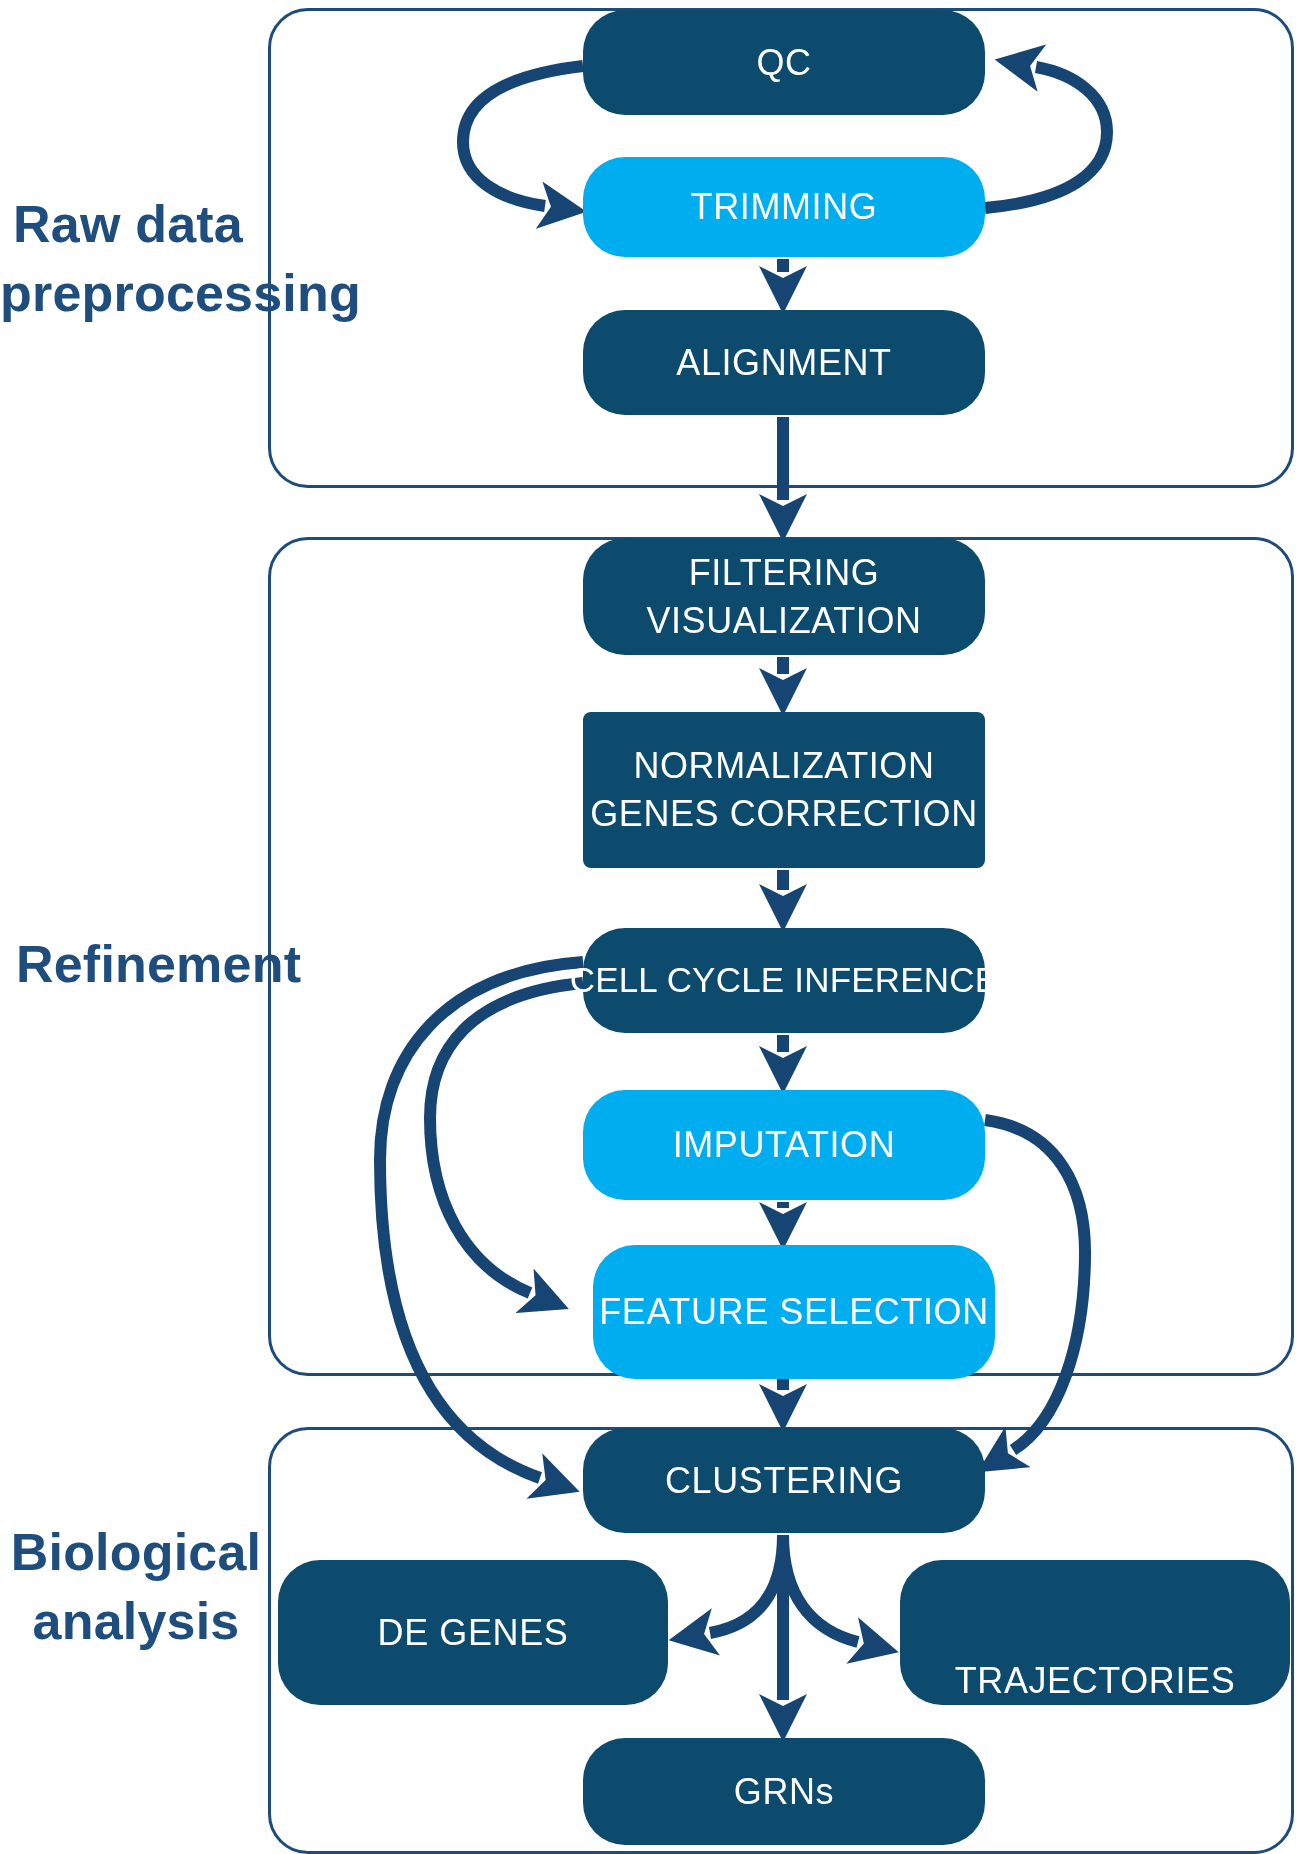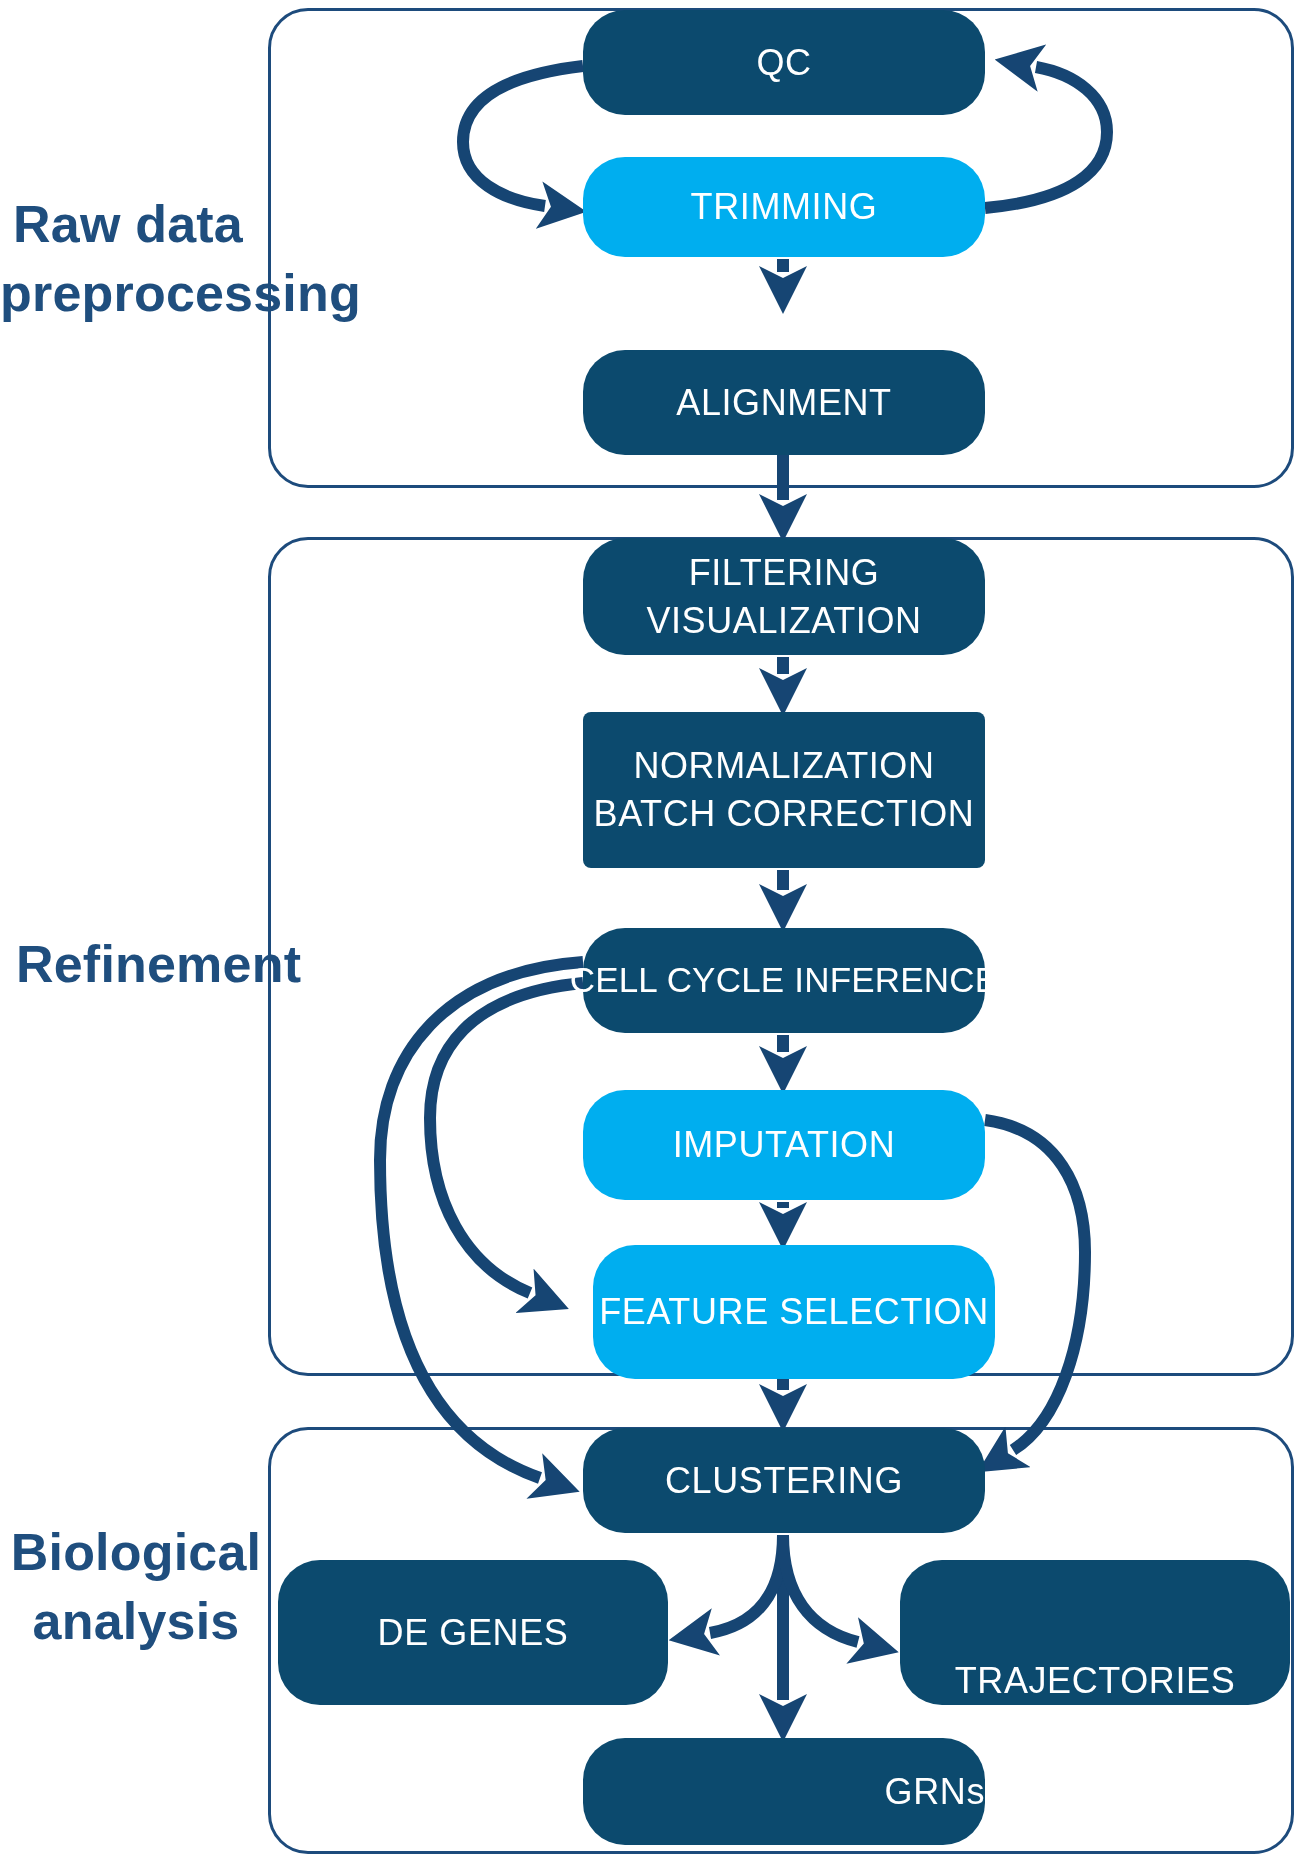--- a/index.html
+++ b/index.html
@@ -31,30 +31,30 @@
     position:absolute;border-radius:42px;color:#ffffff;z-index:2;
     display:flex;flex-direction:column;align-items:center;justify-content:center;
     font-size:36px;letter-spacing:0.6px;text-align:center;line-height:1.32;
     white-space:nowrap;
   }
   .node span{display:block;}
   .dark{background:#0c4a6e;}
   .light{background:#00aeef;}
   .n-qc{left:583px;top:10px;width:402px;height:105px;}
   .n-trimming{left:583px;top:157px;width:402px;height:100px;}
-  .n-alignment{left:583px;top:310px;width:402px;height:105px;margin-top:40px;}
+  .n-alignment{left:583px;top:310px;width:402px;height:105px;}
   .n-filtering{left:583px;top:538px;width:402px;height:117px;}
   .n-normalization{left:583px;top:712px;width:402px;height:156px;border-radius:8px;}
   .n-cellcycle{left:583px;top:928px;width:402px;height:105px;font-size:35px;letter-spacing:0.2px;}
   .n-imputation{left:583px;top:1090px;width:402px;height:110px;}
   .n-feature{left:593px;top:1245px;width:402px;height:134px;}
   .n-clustering{left:583px;top:1428px;width:402px;height:105px;}
   .n-degenes{left:278px;top:1560px;width:390px;height:145px;justify-content:center;}
   .n-trajectories{left:900px;top:1560px;width:390px;height:145px;justify-content:flex-end;}
-  .n-grns{left:583px;top:1738px;width:402px;height:107px;align-items:flex-end;}
+  .n-grns{left:583px;top:1738px;width:402px;height:107px;}
 </style>
 </head>
 <body>
 
 <div id="canvas">
 
   <div class="section sec-raw"></div>
   <div class="section sec-ref"></div>
   <div class="section sec-bio"></div>
 
@@ -107,21 +107,21 @@
   </div>
   <div class="node dark n-alignment">
     <span>ALIGNMENT</span>
   </div>
   <div class="node dark n-filtering">
     <span>FILTERING</span>
     <span>VISUALIZATION</span>
   </div>
   <div class="node dark n-normalization">
     <span>NORMALIZATION</span>
-    <span>BATCH CORRECTION</span>
+    <span>GENES CORRECTION</span>
   </div>
   <div class="node dark n-cellcycle">
     <span>CELL CYCLE INFERENCE</span>
   </div>
   <div class="node light n-imputation">
     <span>IMPUTATION</span>
   </div>
   <div class="node light n-feature">
     <span>FEATURE SELECTION</span>
   </div>

